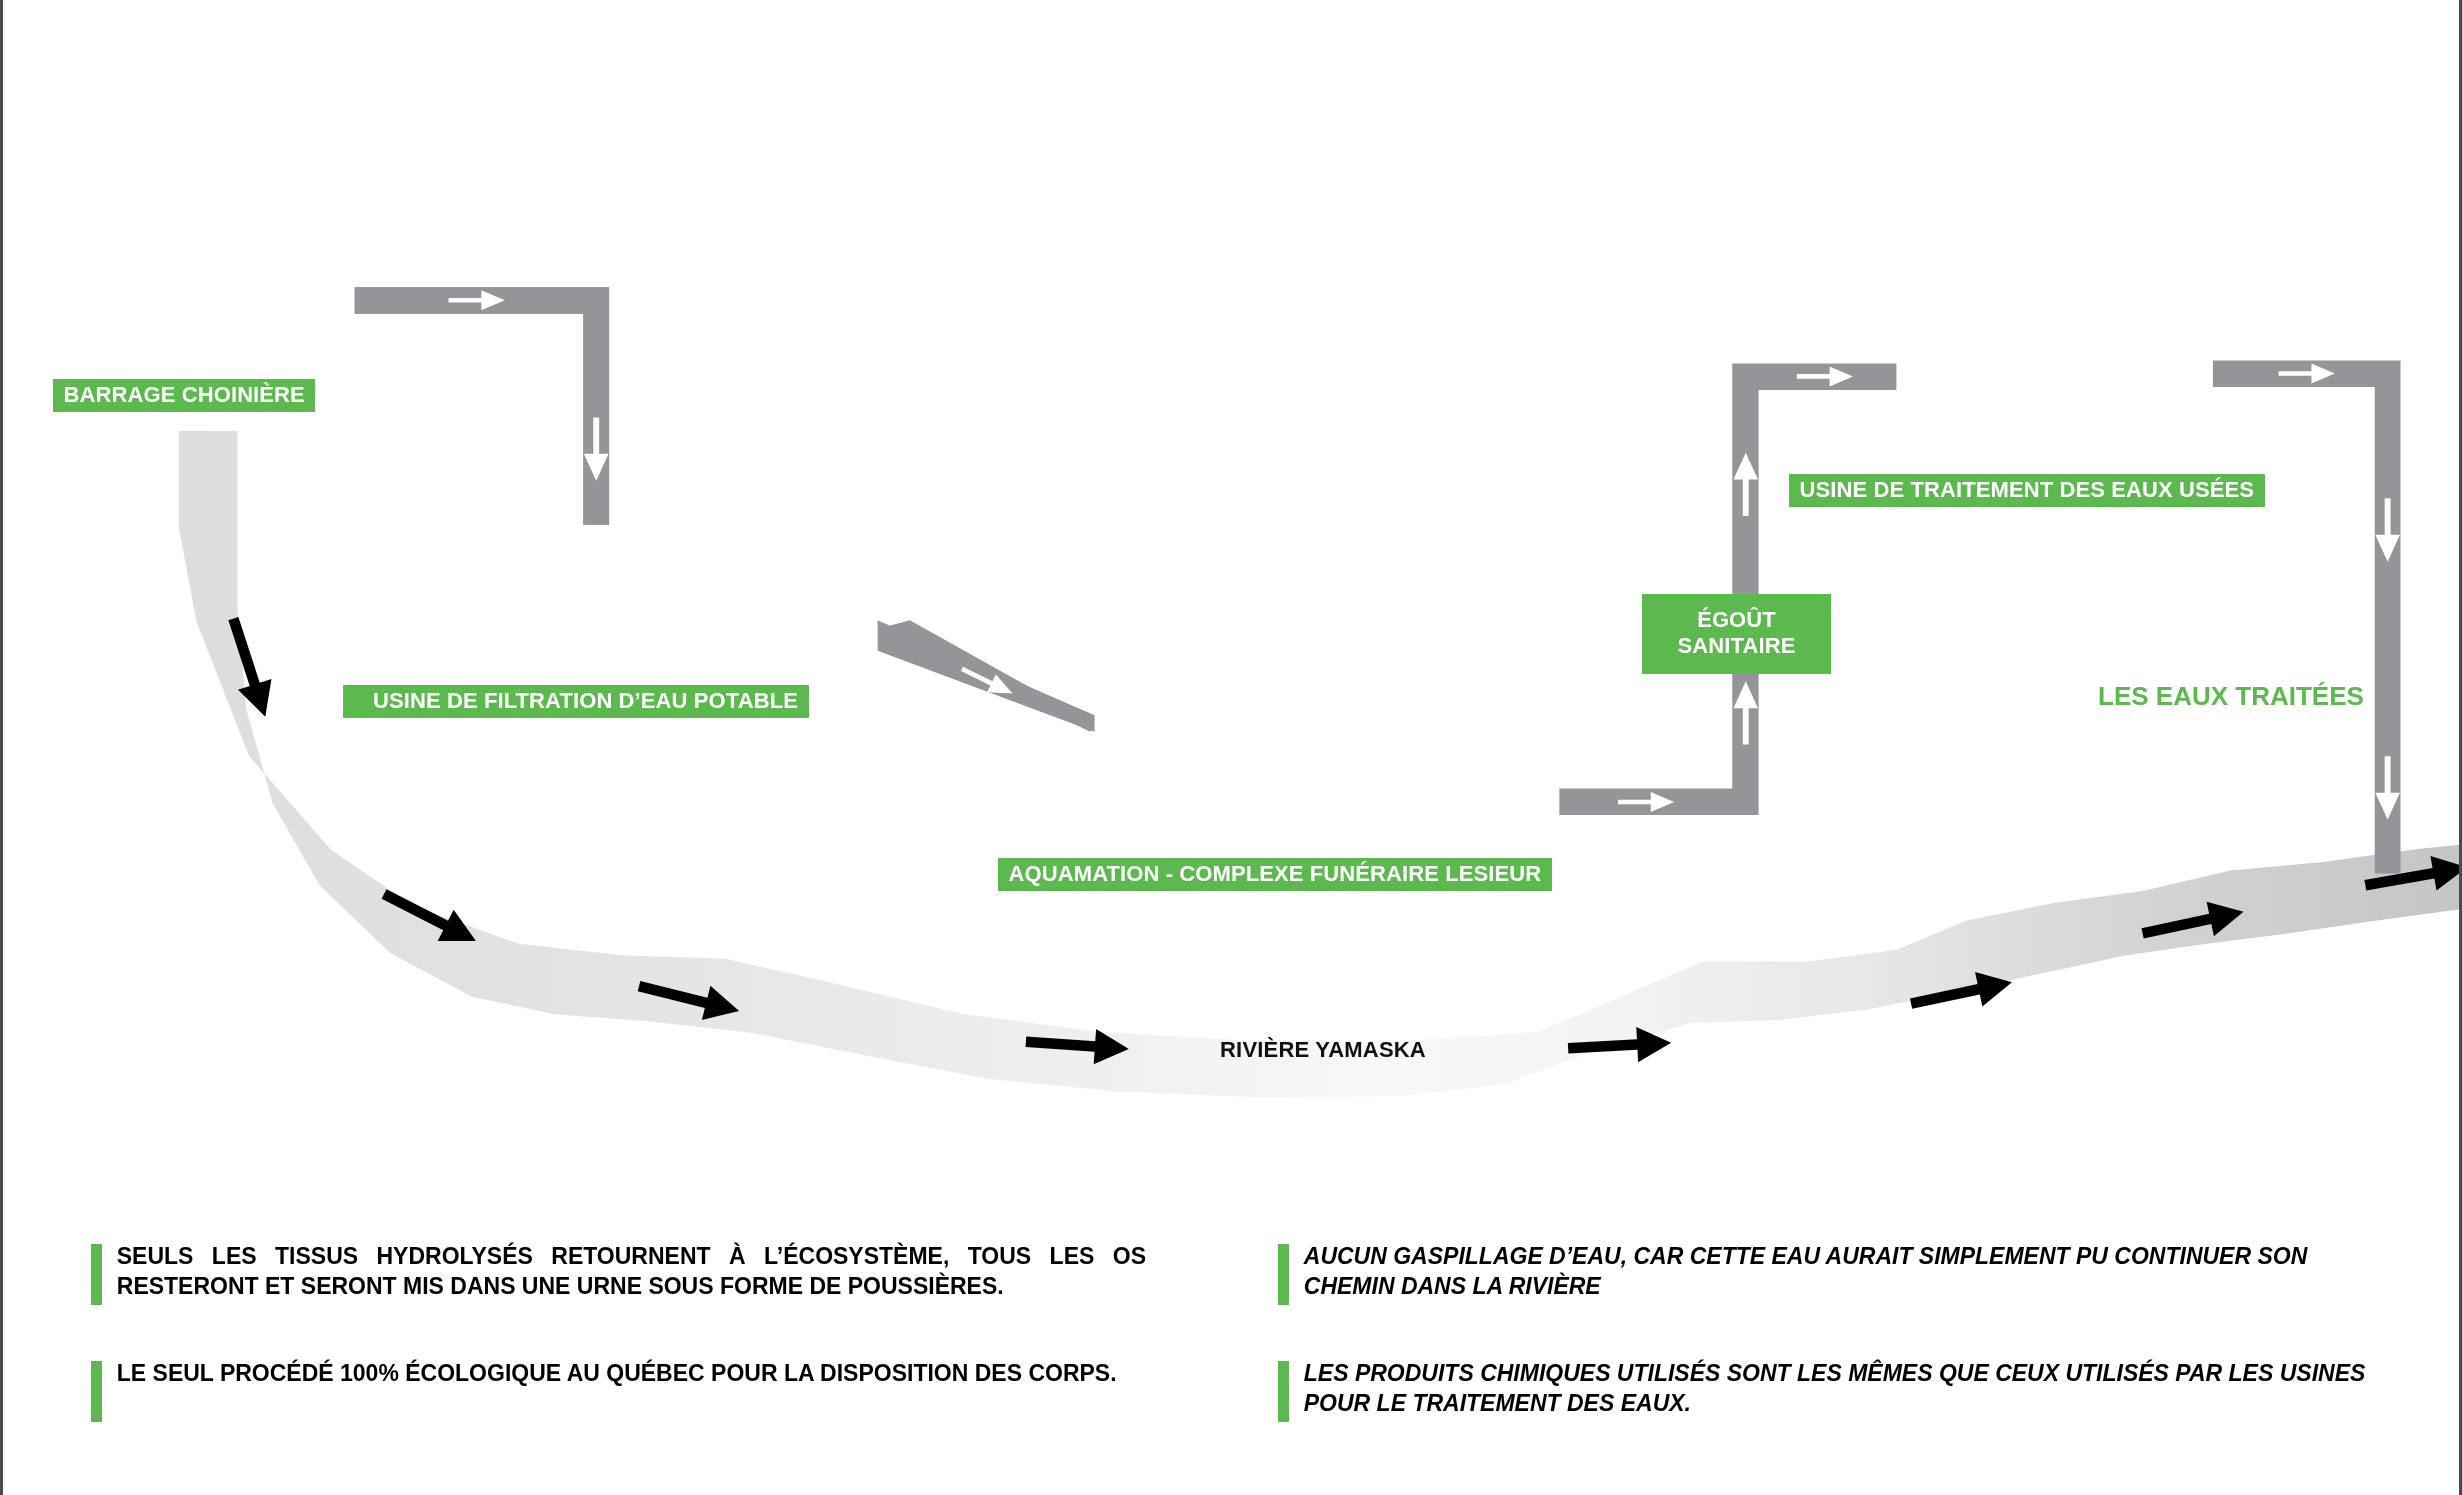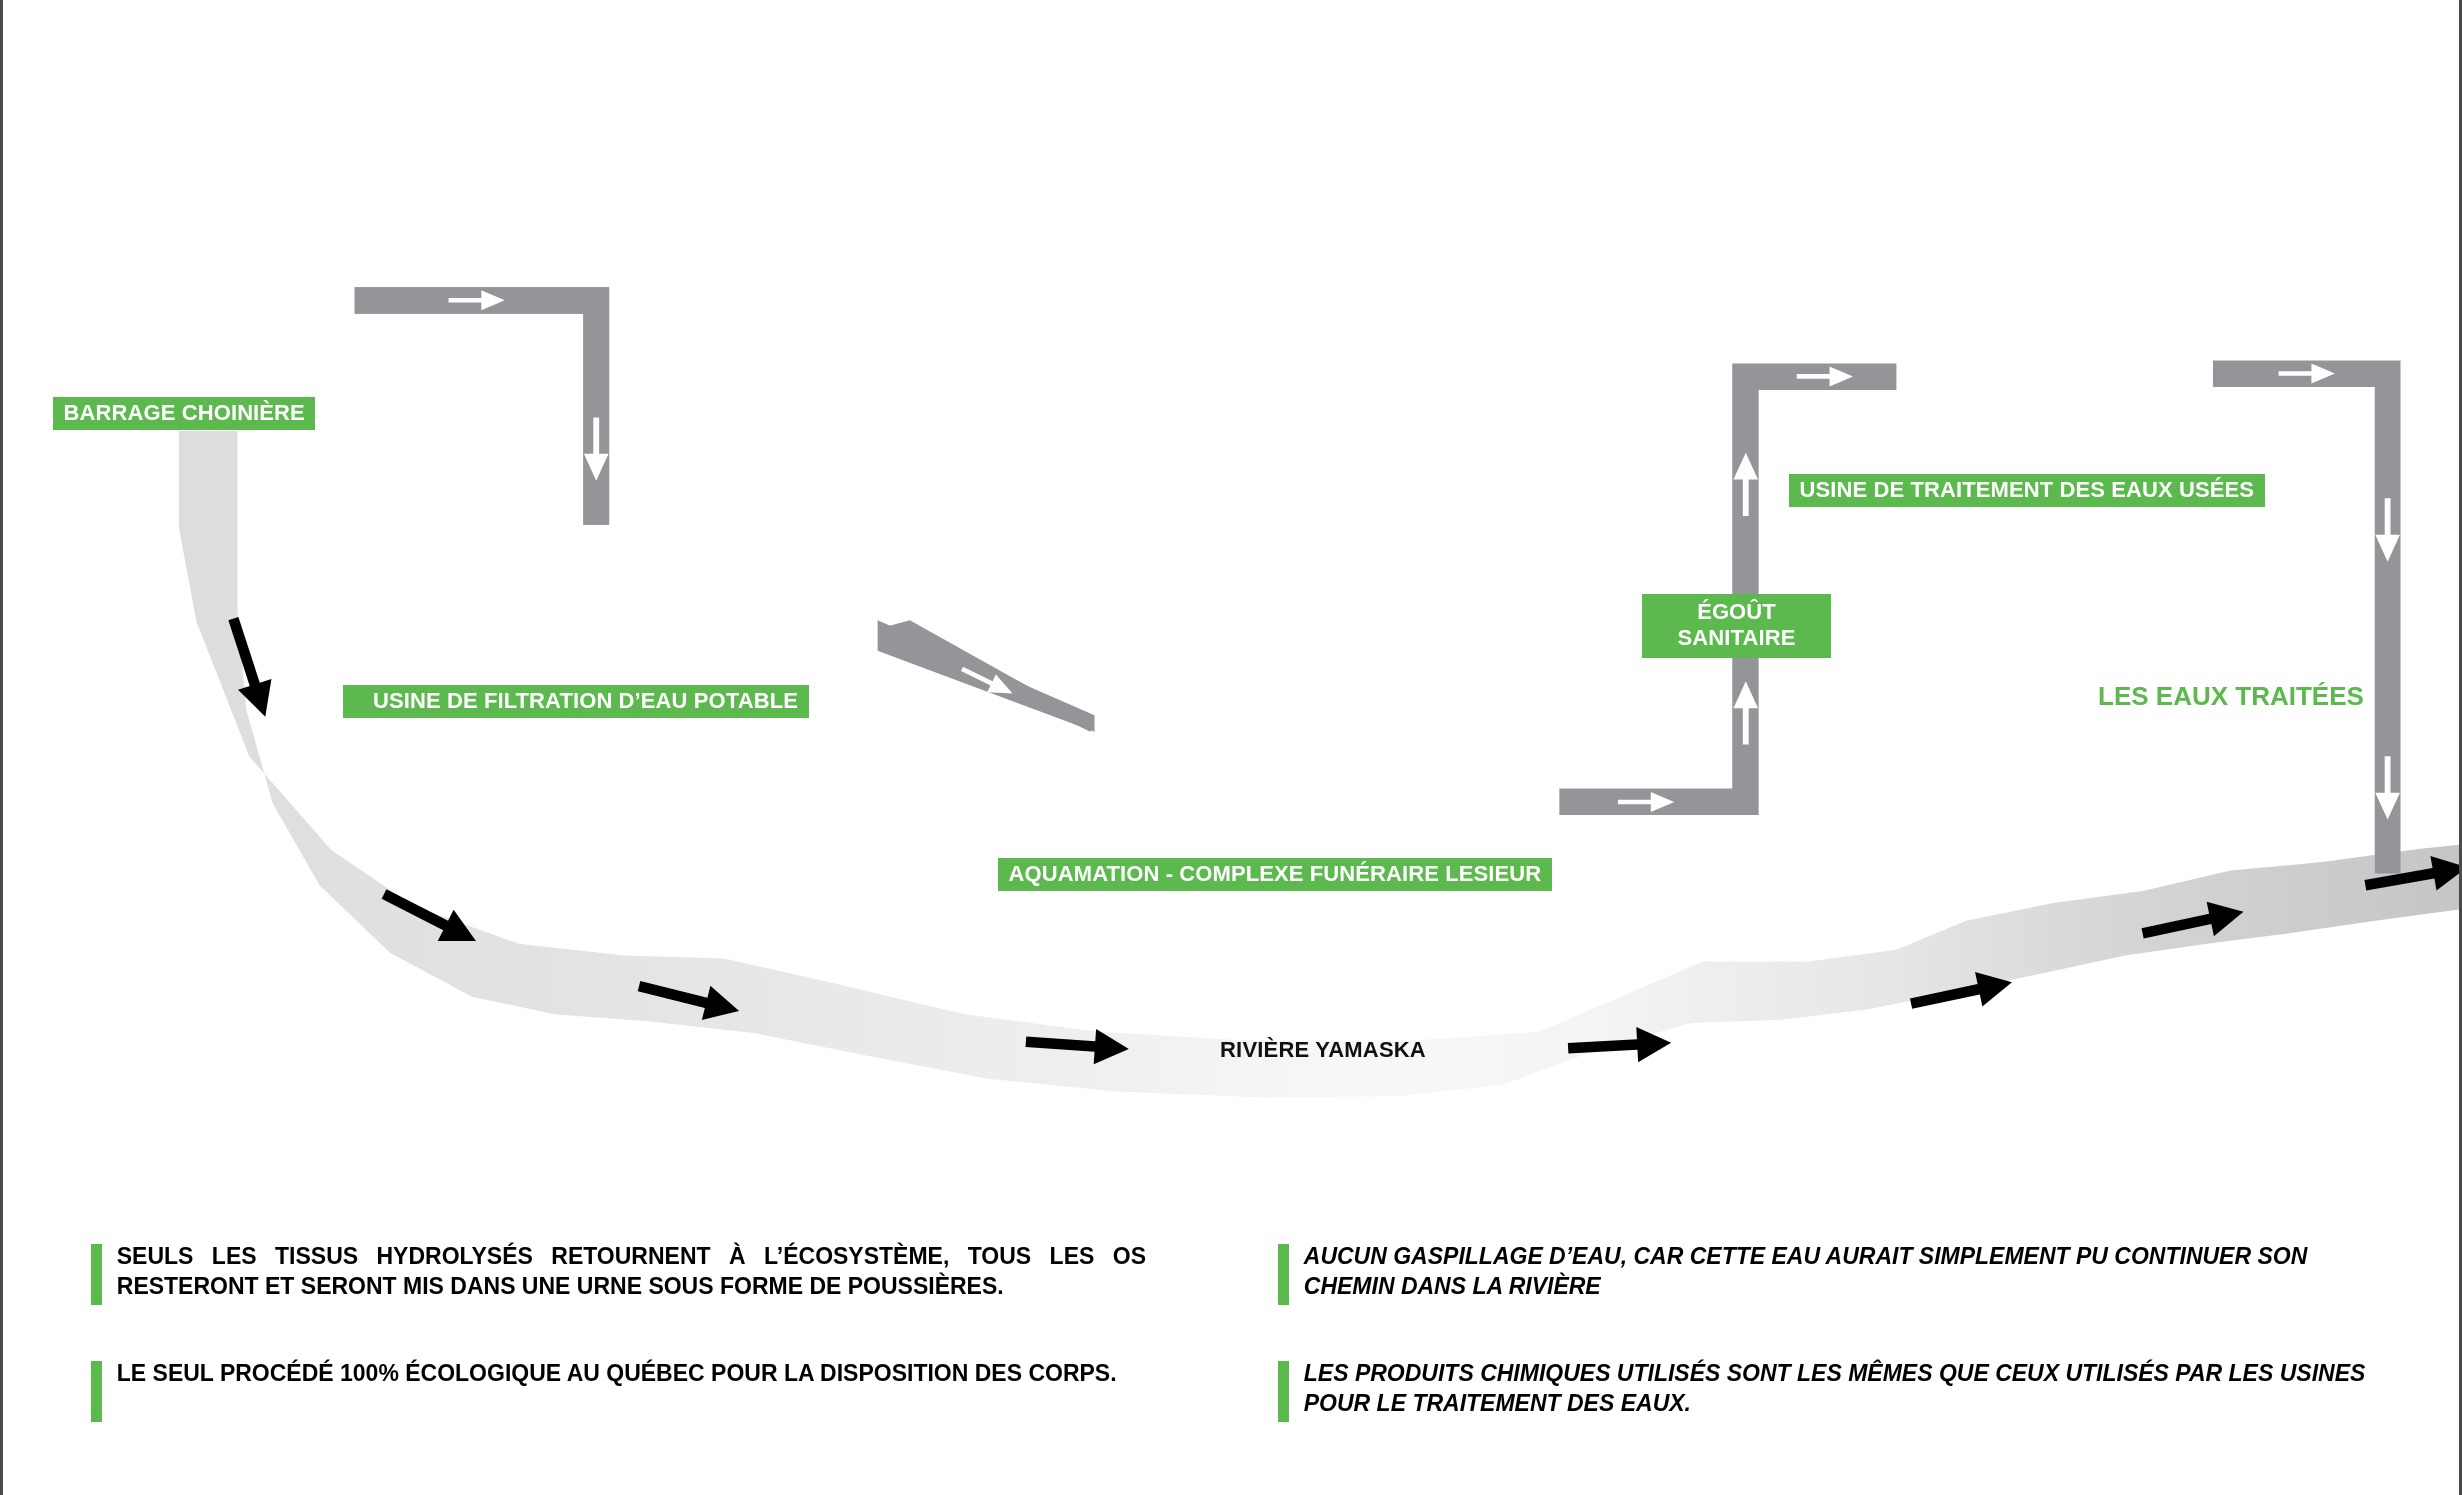--- a/index.html
+++ b/index.html
@@ -61,24 +61,24 @@
   }
   .river-label {
     position: absolute;
     color: #111111;
     font-weight: bold;
     font-size: 22px;
     letter-spacing: 0.2px;
     white-space: nowrap;
   }
   
-  #chip-barrage      { left: 50px;   top: 397px;  }
+  #chip-barrage      { left: 50px;   top: 379px;  }
   #chip-filtration   { left: 340px;  top: 685px; padding-left: 30px; }
   #chip-aquamation   { left: 995px; top: 858px; }
-  #chip-egout        { left: 1639px; top: 594px; width: 189px; height: 64px; text-align: right; }
+  #chip-egout        { left: 1639px; top: 594px; width: 189px; height: 80px; text-align: right; }
   #chip-usine-eaux   { left: 1786px; top: 474px;  }
   #label-eaux-trait  { left: 2095px; top: 681px; }
   #label-riviere     { left: 1217px; top: 1037px; }
 
   
   #notes {
     position: absolute;
     left: 0;
     top: 1225px;
     width: 2462px;

